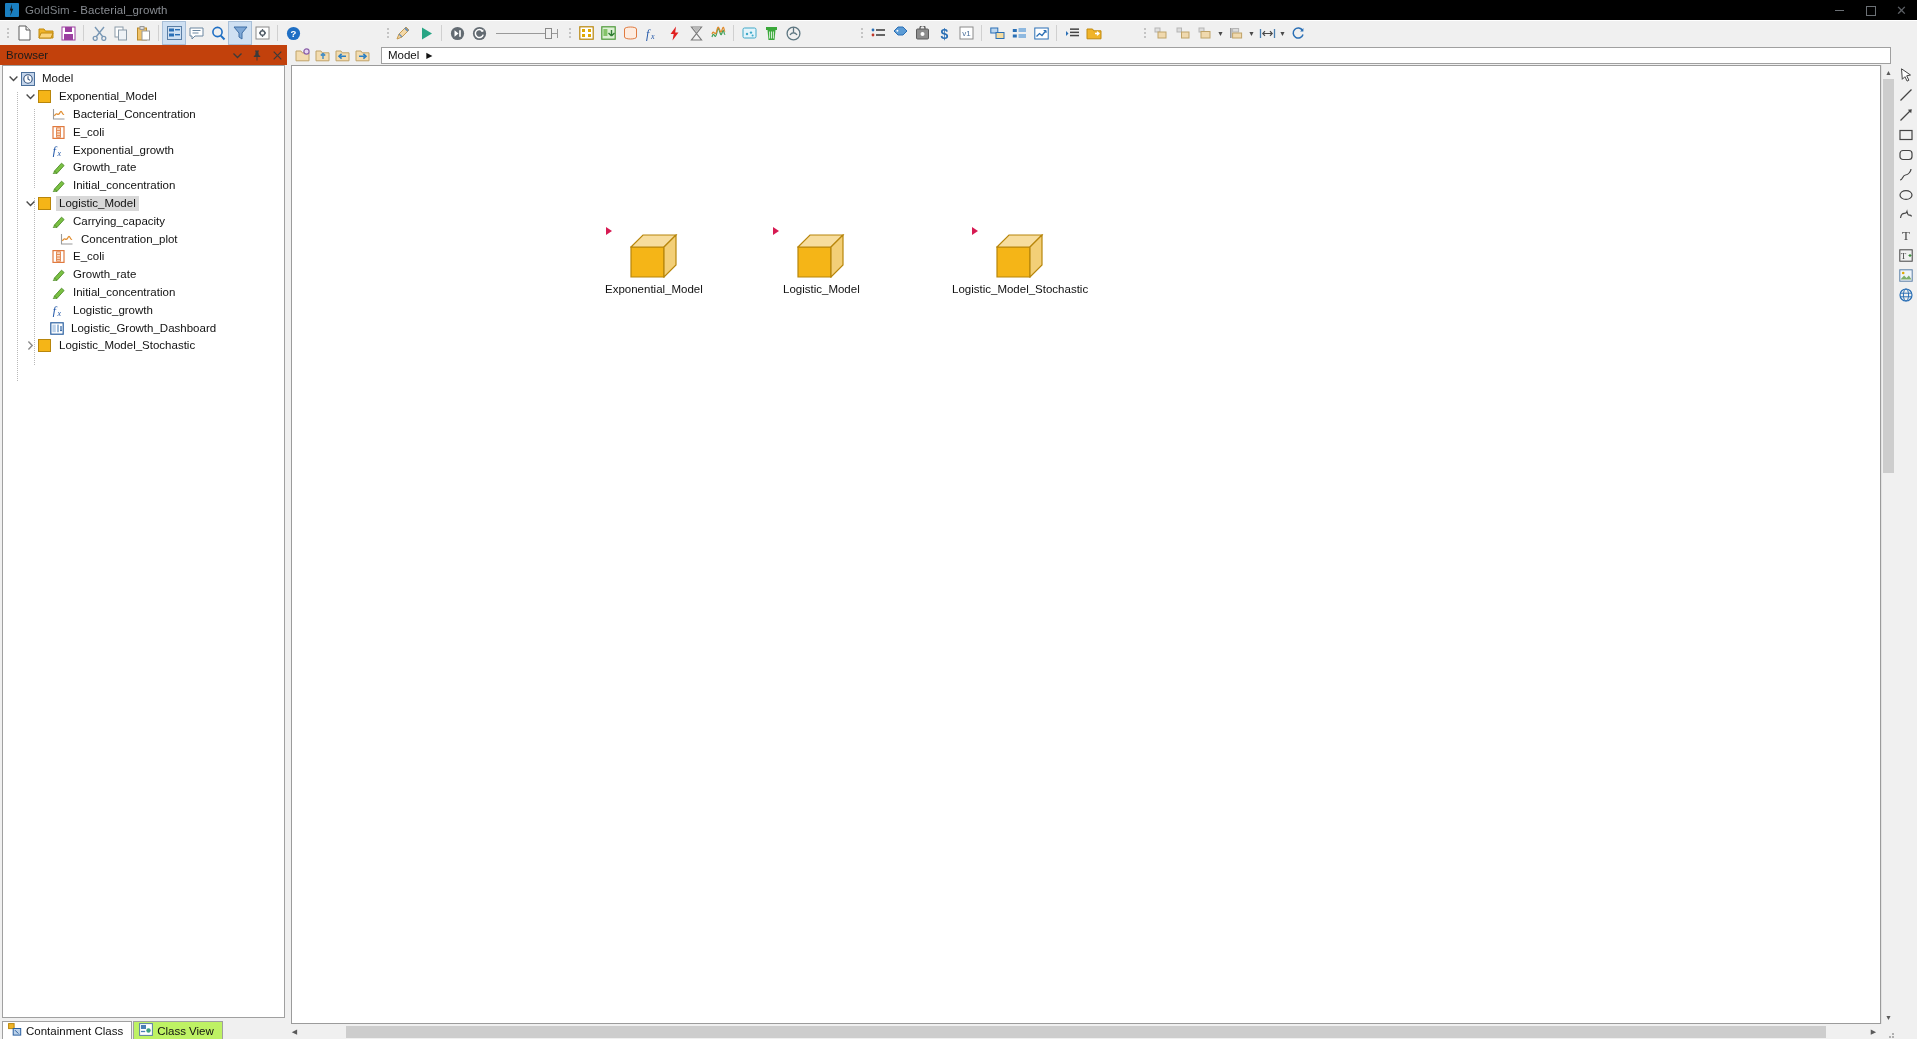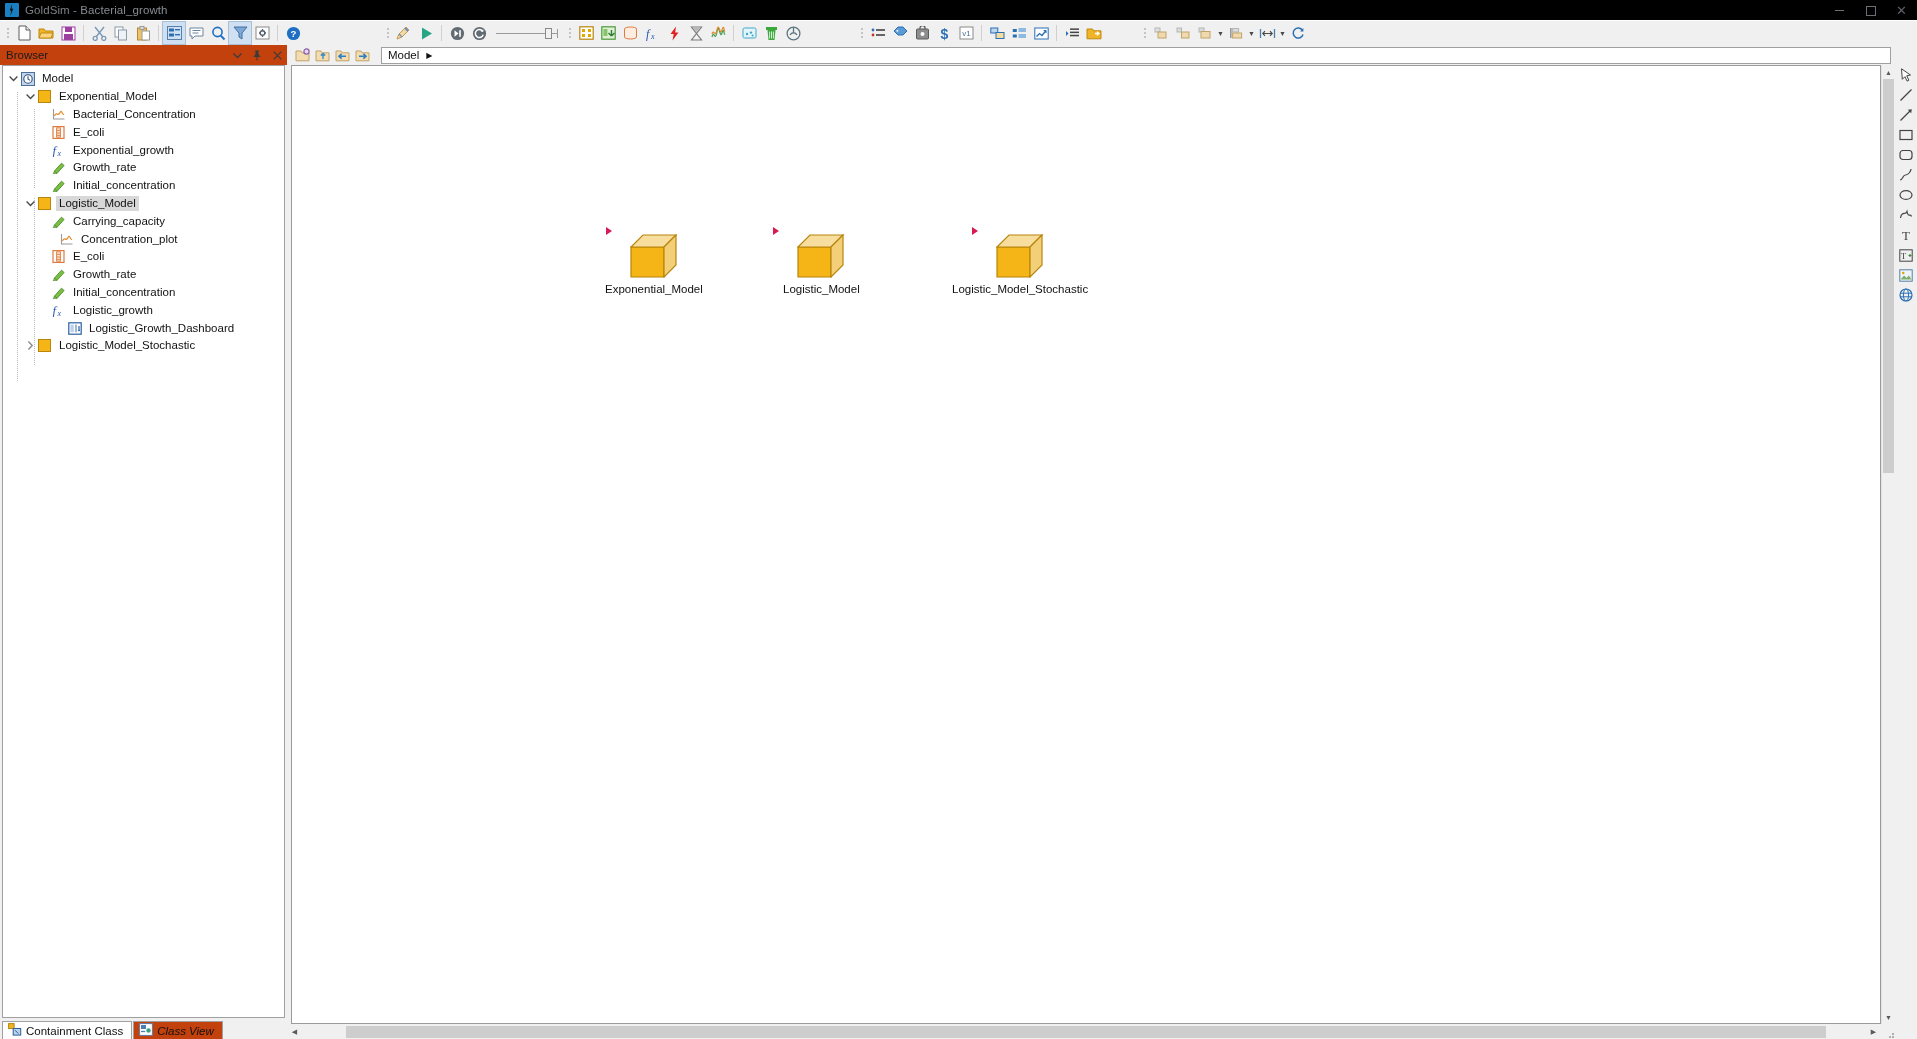--- a/index.html
+++ b/index.html
@@ -66,21 +66,21 @@
   .tdots { width: 14px; height:17px; flex:0 0 14px; }
 
   
   .vguide { position:absolute; width:1px; top:0; bottom:0;
      background-image: linear-gradient(to bottom,#b9b9b9 1px, transparent 1px);
      background-size: 1px 2px; }
 
   .tabs { height: 20px; display:flex; align-items:flex-end; padding-left:2px; background:#f0f0f0; flex:0 0 21px; }
   .tab { height:18px; display:flex; align-items:center; gap:4px; padding:0 8px 0 5px; font-size:11.5px;
      background:#ffffff; border:1px solid #a0a0a0; border-bottom:none; color:#111; margin-right:1px; }
-  .tab.inactive { background:#c2410c;font-style:italic; }
+  .tab.inactive { background:#bef264; }
 
   
   .canvas-col { flex:1 1 auto; display:flex; flex-direction:column; min-width:0; background:#f0f0f0;}
   .bc-bar { height: 20px; display:flex; align-items:center; background:#f0f0f0; flex:0 0 20px; padding-left:6px;}
   .bc-btn { width:20px; height:18px; display:flex; align-items:center; justify-content:center;}
   .bc-field { flex:1; height:17px; background:#ffffff; border:1px solid #a0a0a0; margin:0 4px 0 8px;
      display:flex; align-items:center; padding-left:6px; font-size:11.5px; color:#111; gap:7px;}
   .bc-arrow { color:#111; font-size:8px; }
 
   .canvas-row { flex:1 1 auto; display:flex; min-height:0; }
@@ -676,21 +676,21 @@
             <div class="tdots"></div>
             <div class="ticon">
               <svg width="14" height="14" viewBox="0 0 14 14">
                   <text x="0.5" y="11.5" font-size="12.5" font-style="italic" font-family="Liberation Serif, serif" fill="#2257a8">f</text>
                   <text x="5.4" y="12.5" font-size="8" font-style="italic" font-family="Liberation Serif, serif" fill="#2257a8">x</text>
                 </svg>
             </div>
             <span class="tlabel">Logistic_growth</span>
           </div>
 
-          <div class="trow" style="padding-left:50px">
+          <div class="trow" style="padding-left:32px">
             <div class="tdots"></div>
             <div class="ticon">
               <svg width="14" height="13" viewBox="0 0 14 13">
                   <rect x="0.8" y="0.8" width="12.4" height="11.4" fill="#fff" stroke="#2a5fa0" stroke-width="1.2"></rect>
                   <rect x="2.4" y="2.6" width="3.4" height="7.6" fill="#bcd2ea"></rect>
                   <rect x="7" y="2.6" width="2" height="7.6" fill="#9ab8d8"></rect>
                   <path d="M11 4v5" stroke="#2a5fa0" stroke-width="1.2"></path>
                   <path d="M11 9.6l-1.2-1.6h2.4z" fill="#2a5fa0"></path>
                 </svg>
             </div>

